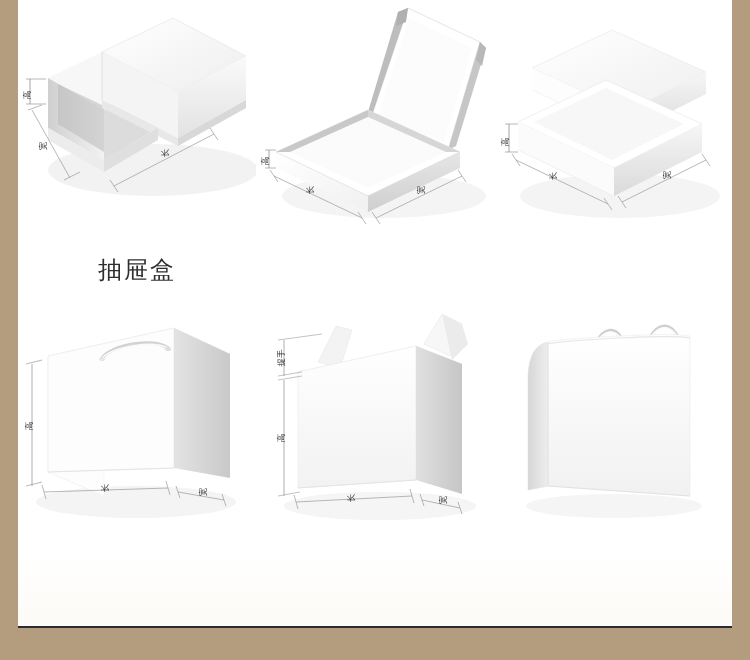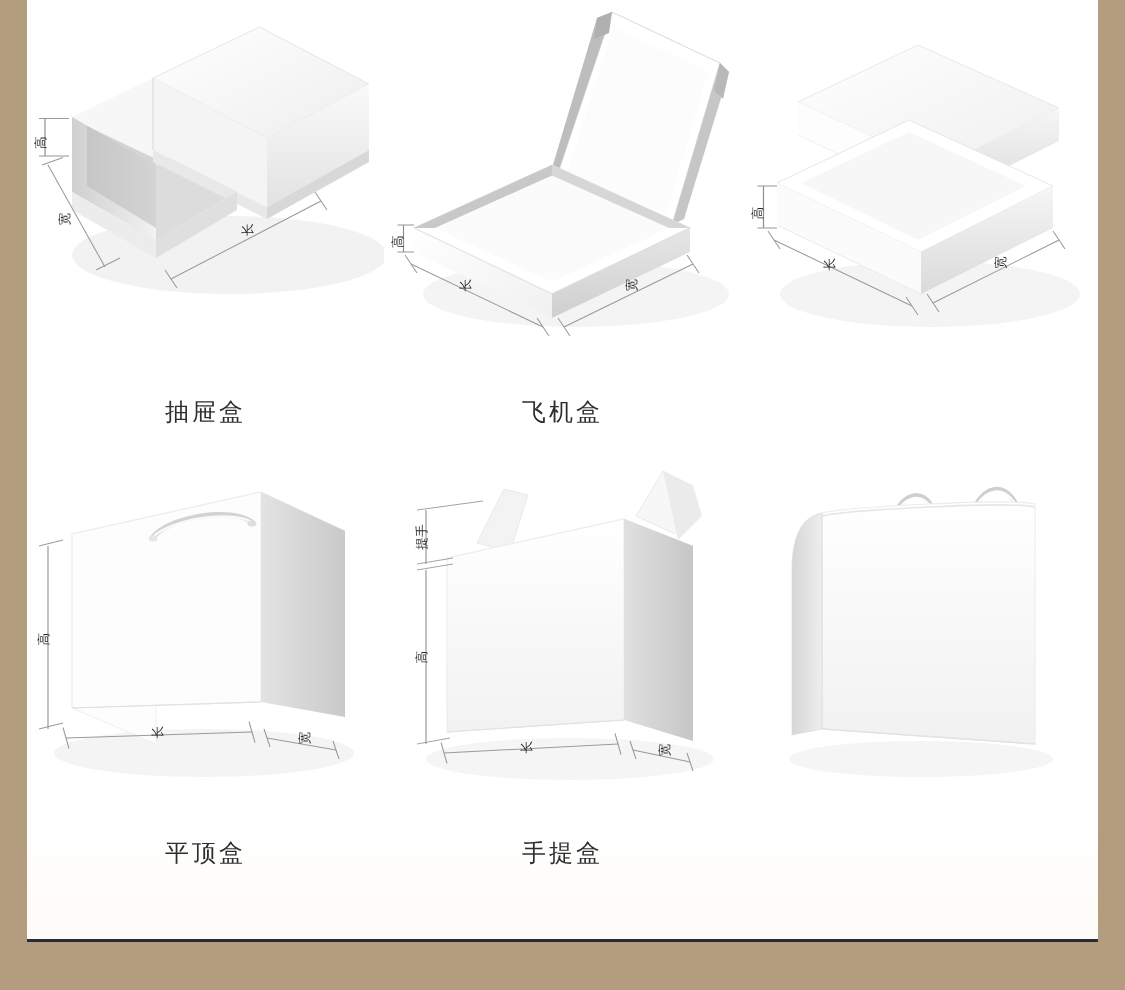--- a/index.html
+++ b/index.html
@@ -34,21 +34,21 @@
     z-index:3;
   }
   .cell{ position:relative; }
 
   .art{ position:absolute; left:0; top:0; right:0; bottom:48px; }
   .art svg{ width:100%; height:100%; display:block; }
 
   .caption{
     position:absolute; left:0; right:0; bottom:22px;
     text-align:center;
-    font-size:16px; color:#2e2e2e; letter-spacing:2px;
+    font-size:24px; color:#2e2e2e; letter-spacing:2px;
     font-family:"DejaVu Sans","Liberation Sans",sans-serif;
   }
   .r2 .caption{ bottom:18px; }
 
   
   .dimtxt{ font-size:8.5px; fill:#2b2b2b; font-family:"DejaVu Sans",sans-serif; }
 </style>
 </head>
 <body>
 
@@ -166,21 +166,20 @@
             <line x1="14" y1="170" x2="22" y2="182" stroke="#9a9a9a" stroke-width=".7"></line>
             <line x1="102" y1="212" x2="110" y2="224" stroke="#9a9a9a" stroke-width=".7"></line>
             <text class="dimtxt" x="57" y="190" text-anchor="middle" transform="rotate(-90 57 190)">长</text>
 
             <line x1="120" y1="218" x2="206" y2="176" stroke="#9a9a9a" stroke-width=".7"></line>
             <line x1="116" y1="212" x2="124" y2="224" stroke="#9a9a9a" stroke-width=".7"></line>
             <line x1="202" y1="170" x2="210" y2="182" stroke="#9a9a9a" stroke-width=".7"></line>
             <text class="dimtxt" x="168" y="190" text-anchor="middle" transform="rotate(-90 168 190)">宽</text>
           </svg>
         </div>
-        <div class="caption">飞机盒</div>
       </div>
 
       <div class="cell r1">
         <div class="art">
           <svg viewBox="0 0 238 260" preserveAspectRatio="xMidYMid meet">
             <defs>
               <linearGradient id="g3a" x1="0" y1="0" x2="1" y2="1">
                 <stop offset="0" stop-color="#ffffff"></stop>
                   <stop offset="1" stop-color="#efefef"></stop>
               </linearGradient>
@@ -269,21 +268,20 @@
             <line x1="24" y1="175" x2="28" y2="189" stroke="#9a9a9a" stroke-width=".7"></line>
             <line x1="148" y1="171" x2="152" y2="185" stroke="#9a9a9a" stroke-width=".7"></line>
             <text class="dimtxt" x="90" y="178" text-anchor="middle" transform="rotate(-90 90 178)">长</text>
 
             <line x1="160" y1="182" x2="206" y2="190" stroke="#9a9a9a" stroke-width=".7"></line>
             <line x1="158" y1="176" x2="162" y2="188" stroke="#9a9a9a" stroke-width=".7"></line>
             <line x1="204" y1="184" x2="208" y2="196" stroke="#9a9a9a" stroke-width=".7"></line>
             <text class="dimtxt" x="188" y="182" text-anchor="middle" transform="rotate(-90 188 182)">宽</text>
           </svg>
         </div>
-        <div class="caption">平顶盒</div>
       </div>
 
       <div class="cell r2">
         <div class="art">
           <svg viewBox="0 0 238 238" preserveAspectRatio="xMidYMid meet">
             <defs>
               <linearGradient id="g5f" x1="0" y1="0" x2="0" y2="1">
                 <stop offset="0" stop-color="#ffffff"></stop>
                   <stop offset="1" stop-color="#f2f2f2"></stop>
               </linearGradient>
@@ -324,21 +322,20 @@
             <line x1="38" y1="185" x2="42" y2="199" stroke="#9a9a9a" stroke-width=".7"></line>
             <line x1="154" y1="179" x2="158" y2="193" stroke="#9a9a9a" stroke-width=".7"></line>
             <text class="dimtxt" x="98" y="188" text-anchor="middle" transform="rotate(-90 98 188)">长</text>
 
             <line x1="166" y1="190" x2="204" y2="198" stroke="#9a9a9a" stroke-width=".7"></line>
             <line x1="164" y1="184" x2="168" y2="196" stroke="#9a9a9a" stroke-width=".7"></line>
             <line x1="202" y1="192" x2="206" y2="204" stroke="#9a9a9a" stroke-width=".7"></line>
             <text class="dimtxt" x="190" y="190" text-anchor="middle" transform="rotate(-90 190 190)">宽</text>
           </svg>
         </div>
-        <div class="caption">手提盒</div>
       </div>
 
       <div class="cell r2">
         <div class="art">
           <svg viewBox="0 0 238 238" preserveAspectRatio="xMidYMid meet">
             <defs>
               <linearGradient id="g6f" x1="0" y1="0" x2="0" y2="1">
                 <stop offset="0" stop-color="#ffffff"></stop>
                   <stop offset="1" stop-color="#f1f1f1"></stop>
               </linearGradient>

